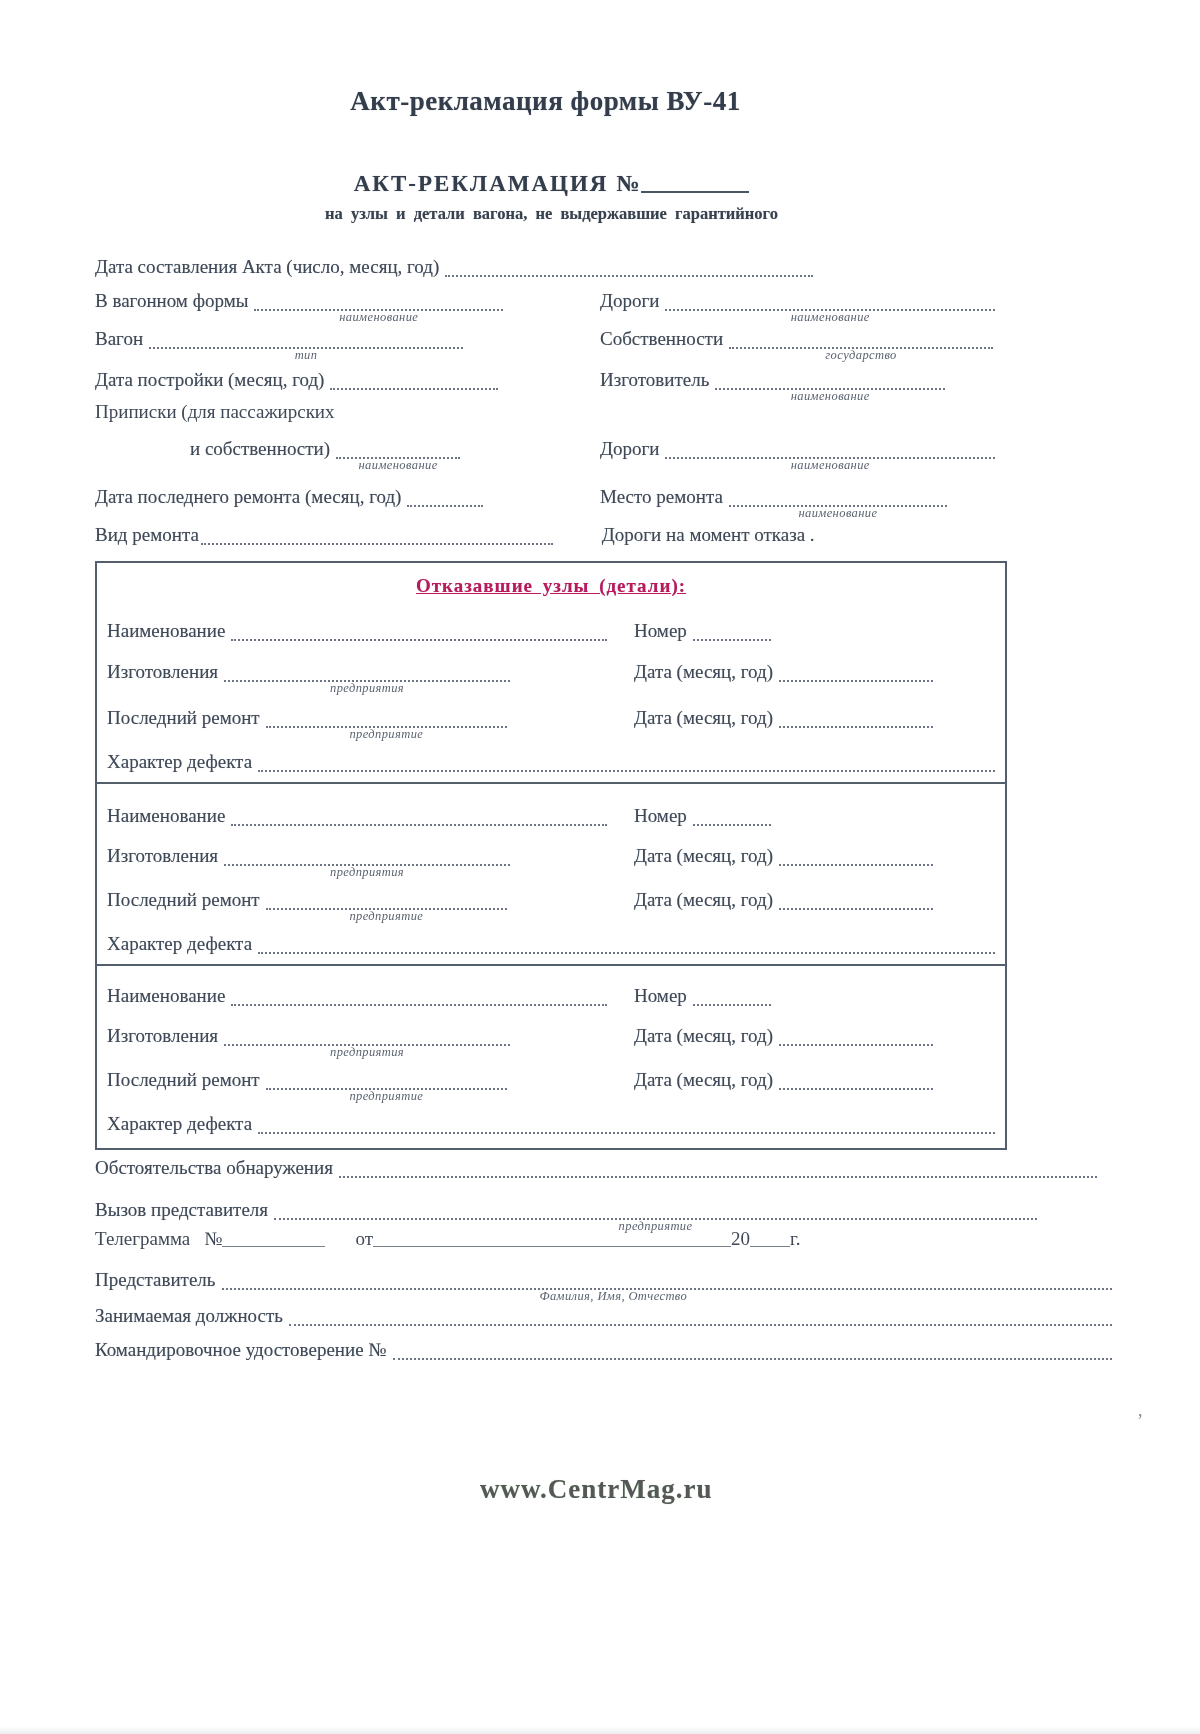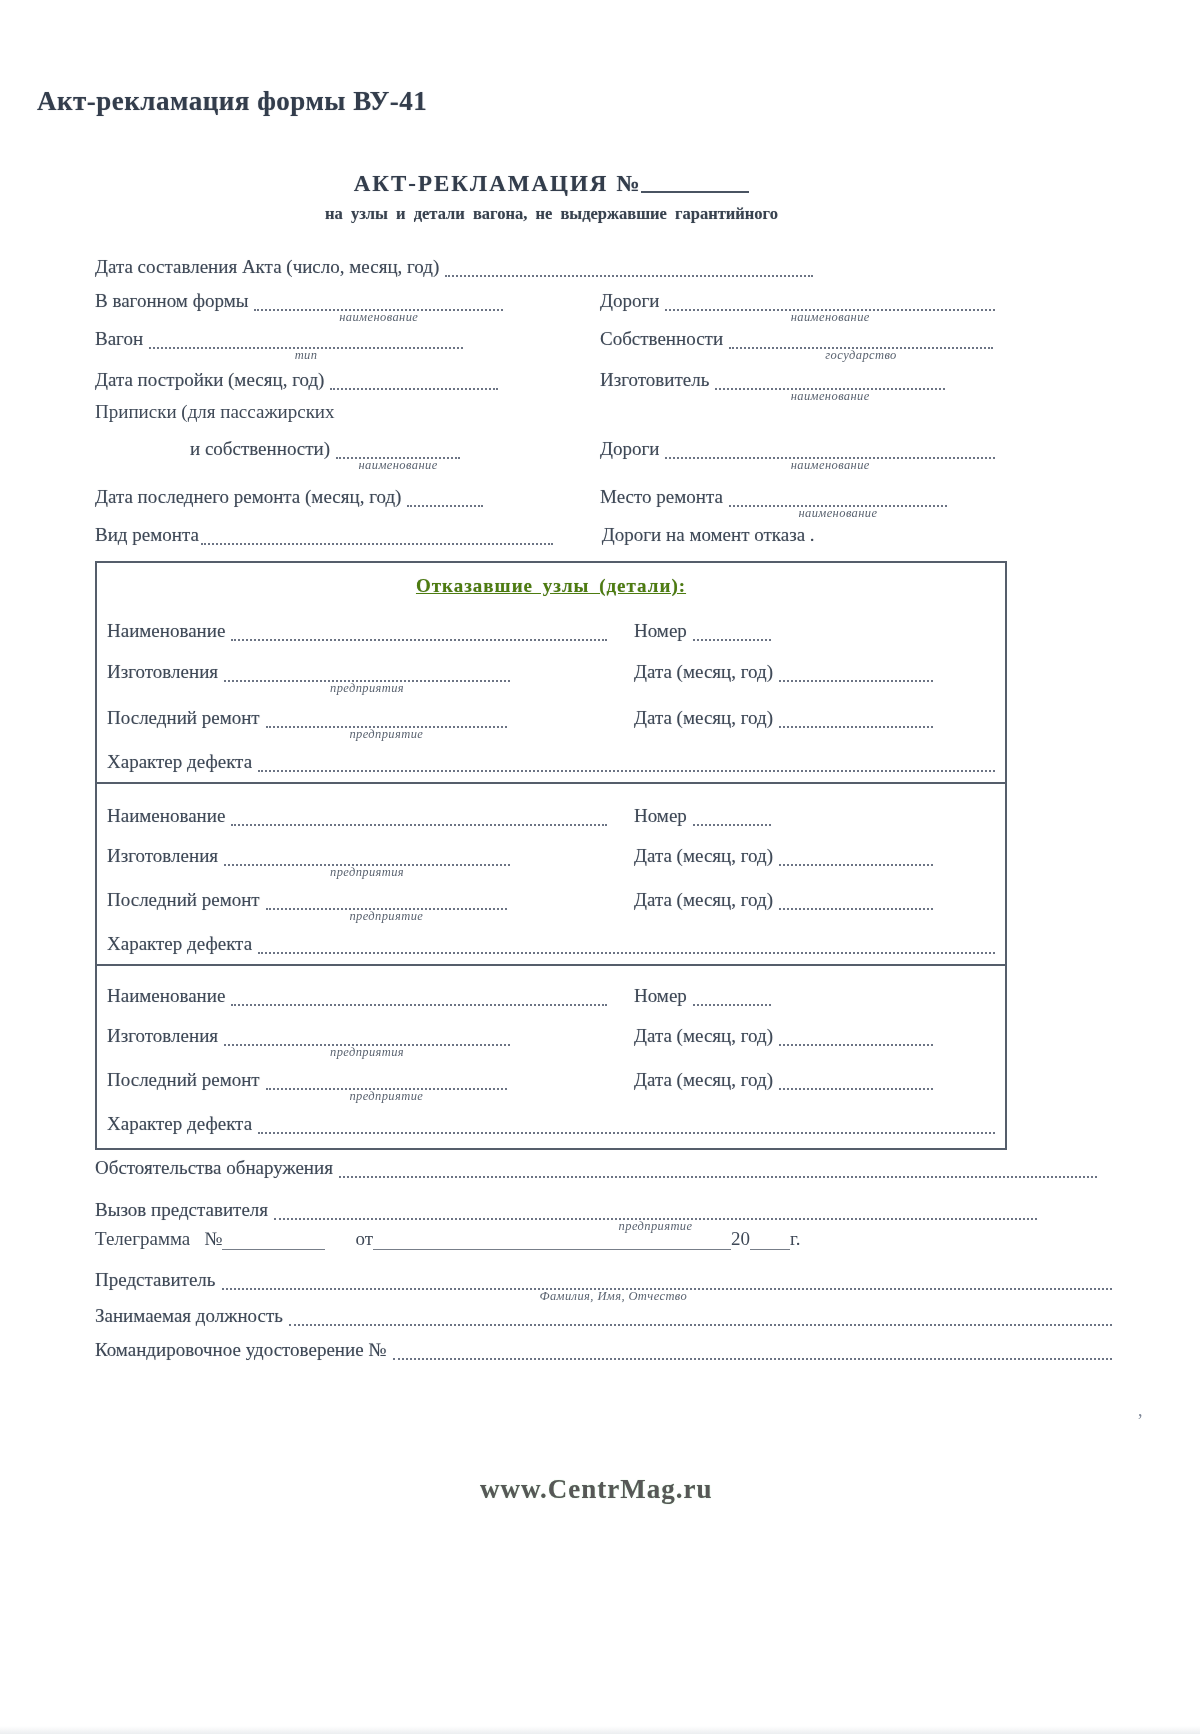--- a/index.html
+++ b/index.html
@@ -13,21 +13,21 @@
     overflow:hidden;
   }
   .page::after{ 
     content:"";position:absolute;left:0;right:0;bottom:0;height:8px;
     background:linear-gradient(to bottom,#ffffff,#eceef0);
   }
   .content{position:absolute;left:95px;top:0;width:1017px;}
 
   
   .doc-title{
-    margin-top:86px;text-align:left;transform:translateX(-58px);
+    margin-top:86px;text-align:center;transform:translateX(-58px);
     font-size:27px;font-weight:bold;color:#333d4c;letter-spacing:.5px;
     text-shadow:0 0 1px rgba(51,61,76,.45);
   }
   .act-heading{
     margin-top:54px;text-align:center;transform:translateX(-52px);
     font-size:23px;font-weight:bold;color:#333d4c;letter-spacing:2px;
     text-shadow:0 0 1px rgba(51,61,76,.45);
   }
   .act-heading .blank{
     display:inline-block;width:108px;border-bottom:2px solid #4a5462;
@@ -59,29 +59,29 @@
   .indent2{padding-left:95px;}
   .mt{display:block;}
 
   
   .unitbox{
     margin-top:14px;width:912px;box-sizing:border-box;
     border:2px solid #555e6b;
   }
   .unitbox-title{
     margin-top:12px;text-align:center;font-size:19px;font-weight:bold;
-    color:#4d7c0f;text-decoration:underline;letter-spacing:1px;word-spacing:4px;
+    color:#be185d;text-decoration:underline;letter-spacing:1px;word-spacing:4px;
     text-shadow:0 0 .8px rgba(51,61,76,.4);
   }
   .block{padding:0 10px 8px 10px;}
   .block + .block{border-top:2px solid #555e6b;}
   .brow{display:grid;grid-template-columns:500px 1fr;column-gap:27px;align-items:end;}
 
   
-  .telegram{display:flex;align-items:center;font-size:19px;line-height:26px;}
+  .telegram{display:flex;align-items:flex-start;font-size:19px;line-height:26px;}
   .uline{display:inline-block;border-bottom:1.5px solid rgba(73,83,97,.75);height:20px;}
 
   .watermark{
     position:absolute;left:480px;top:1474px;
     font-size:27px;font-weight:bold;letter-spacing:1px;
     opacity:.88;text-shadow:0 0 1px rgba(60,181,74,.5);
     pointer-events:none;
   }
   .stray-mark{position:absolute;left:1138px;top:1400px;font-size:18px;color:#7b8494;}
 </style>

